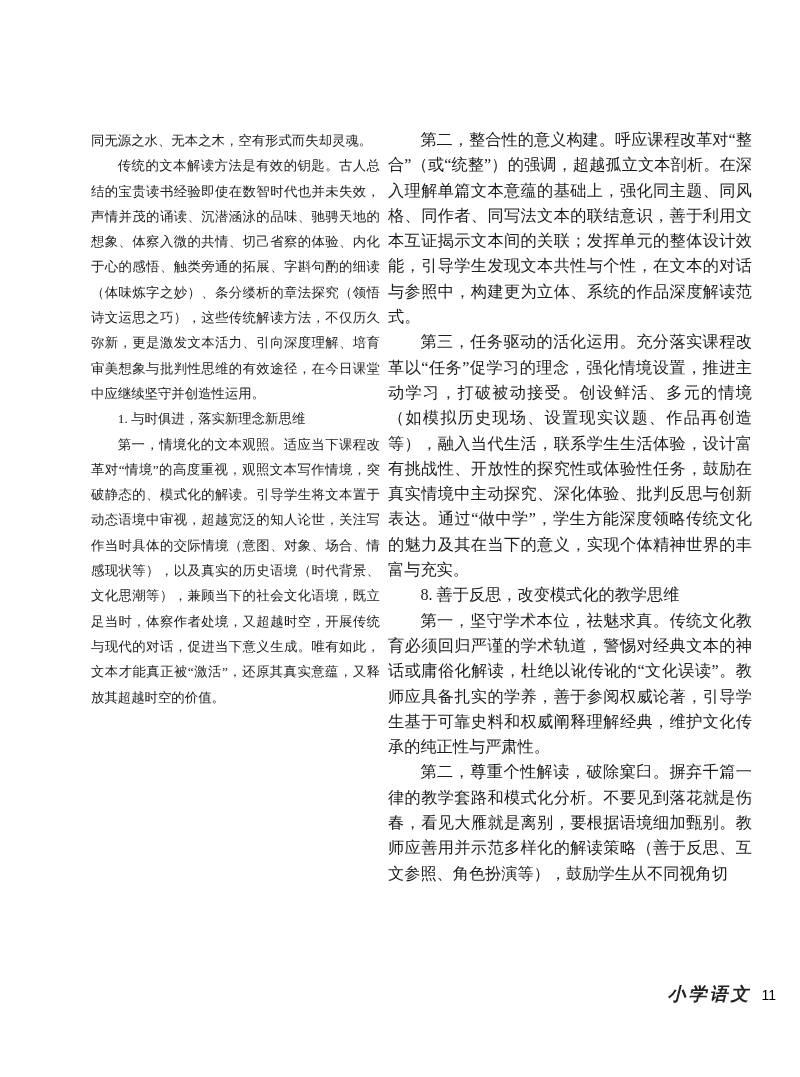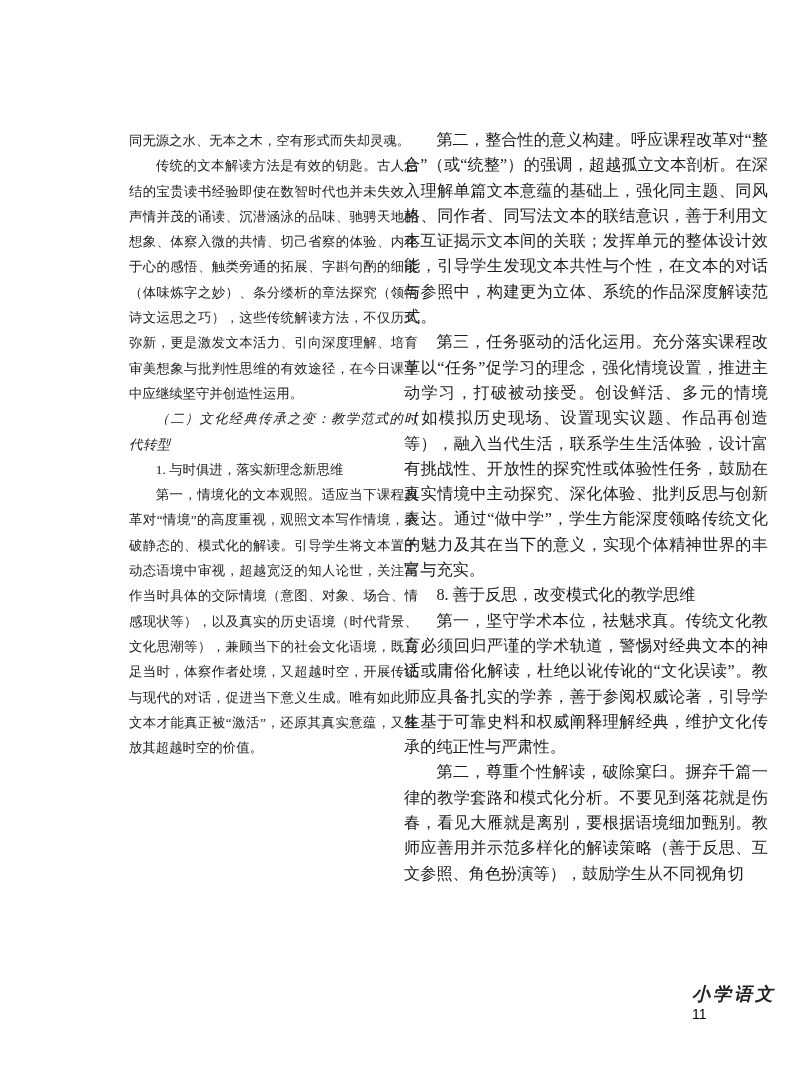--- a/index.html
+++ b/index.html
@@ -21,24 +21,23 @@
     top: 128px;
     text-align: justify;
     text-justify: inter-ideograph;
     word-break: break-all;
   }
   .col-left {
     left: 91px;
     width: 289px;
     font-size: 13.4px;
     line-height: 25.3px;
-    margin-left: 38px;
   }
   .col-right {
-    left: 404px;
+    left: 388px;
     width: 364px;
     font-size: 16.2px;
     line-height: 25.3px;
   }
   .column p {
     margin: 0;
     padding: 0;
   }
   .indent {
     text-indent: 2em;
@@ -47,22 +46,22 @@
     font-style: italic;
     font-weight: 500;
     letter-spacing: 0.5px;
   }
   .footer {
     position: absolute;
     top: 982px;
     right: 24px;
     display: flex;
     align-items: baseline;
+    gap: 10px;
     white-space: nowrap;
-    flex-direction: column;
   }
   .journal-name {
     font-size: 18px;
     font-style: italic;
     font-weight: bold;
     letter-spacing: 3px;
     color: #222222;
     font-family: "DejaVu Serif", serif;
   }
   .page-number {
@@ -72,21 +71,20 @@
   }
 </style>
 </head>
 <body>
 
 <div class="page">
 
   <div class="column col-left">
     <p>同无源之水、无本之木，空有形式而失却灵魂。</p>
     <p class="indent">传统的文本解读方法是有效的钥匙。古人总结的宝贵读书经验即使在数智时代也并未失效，声情并茂的诵读、沉潜涵泳的品味、驰骋天地的想象、体察入微的共情、切己省察的体验、内化于心的感悟、触类旁通的拓展、字斟句酌的细读（体味炼字之妙）、条分缕析的章法探究（领悟诗文运思之巧），这些传统解读方法，不仅历久弥新，更是激发文本活力、引向深度理解、培育审美想象与批判性思维的有效途径，在今日课堂中应继续坚守并创造性运用。</p>
-    <p class="indent heading-kai">（二）文化经典传承之变：教学范式的时代转型</p>
     <p class="indent">1. 与时俱进，落实新理念新思维</p>
     <p class="indent">第一，情境化的文本观照。适应当下课程改革对“情境”的高度重视，观照文本写作情境，突破静态的、模式化的解读。引导学生将文本置于动态语境中审视，超越宽泛的知人论世，关注写作当时具体的交际情境（意图、对象、场合、情感现状等），以及真实的历史语境（时代背景、文化思潮等），兼顾当下的社会文化语境，既立足当时，体察作者处境，又超越时空，开展传统与现代的对话，促进当下意义生成。唯有如此，文本才能真正被“激活”，还原其真实意蕴，又释放其超越时空的价值。</p>
   </div>
 
   <div class="column col-right">
     <p class="indent">第二，整合性的意义构建。呼应课程改革对“整合”（或“统整”）的强调，超越孤立文本剖析。在深入理解单篇文本意蕴的基础上，强化同主题、同风格、同作者、同写法文本的联结意识，善于利用文本互证揭示文本间的关联；发挥单元的整体设计效能，引导学生发现文本共性与个性，在文本的对话与参照中，构建更为立体、系统的作品深度解读范式。</p>
     <p class="indent">第三，任务驱动的活化运用。充分落实课程改革以“任务”促学习的理念，强化情境设置，推进主动学习，打破被动接受。创设鲜活、多元的情境（如模拟历史现场、设置现实议题、作品再创造等），融入当代生活，联系学生生活体验，设计富有挑战性、开放性的探究性或体验性任务，鼓励在真实情境中主动探究、深化体验、批判反思与创新表达。通过“做中学”，学生方能深度领略传统文化的魅力及其在当下的意义，实现个体精神世界的丰富与充实。</p>
     <p class="indent">8. 善于反思，改变模式化的教学思维</p>
     <p class="indent">第一，坚守学术本位，祛魅求真。传统文化教育必须回归严谨的学术轨道，警惕对经典文本的神话或庸俗化解读，杜绝以讹传讹的“文化误读”。教师应具备扎实的学养，善于参阅权威论著，引导学生基于可靠史料和权威阐释理解经典，维护文化传承的纯正性与严肃性。</p>
     <p class="indent">第二，尊重个性解读，破除窠臼。摒弃千篇一律的教学套路和模式化分析。不要见到落花就是伤春，看见大雁就是离别，要根据语境细加甄别。教师应善用并示范多样化的解读策略（善于反思、互文参照、角色扮演等），鼓励学生从不同视角切</p>

